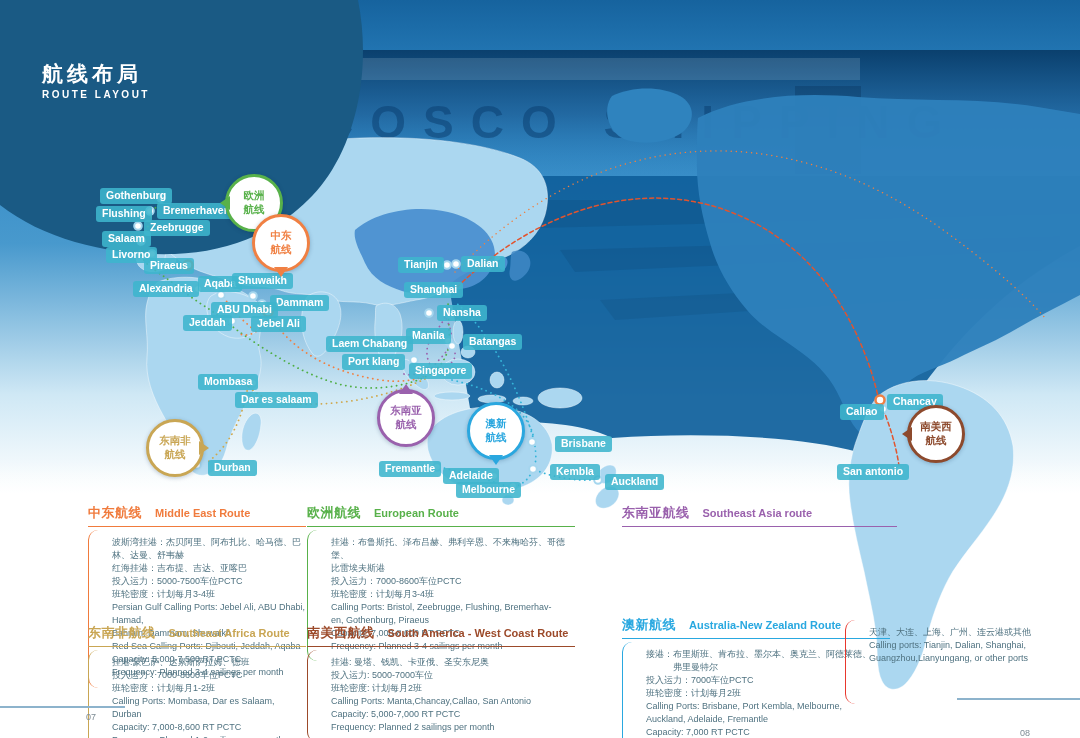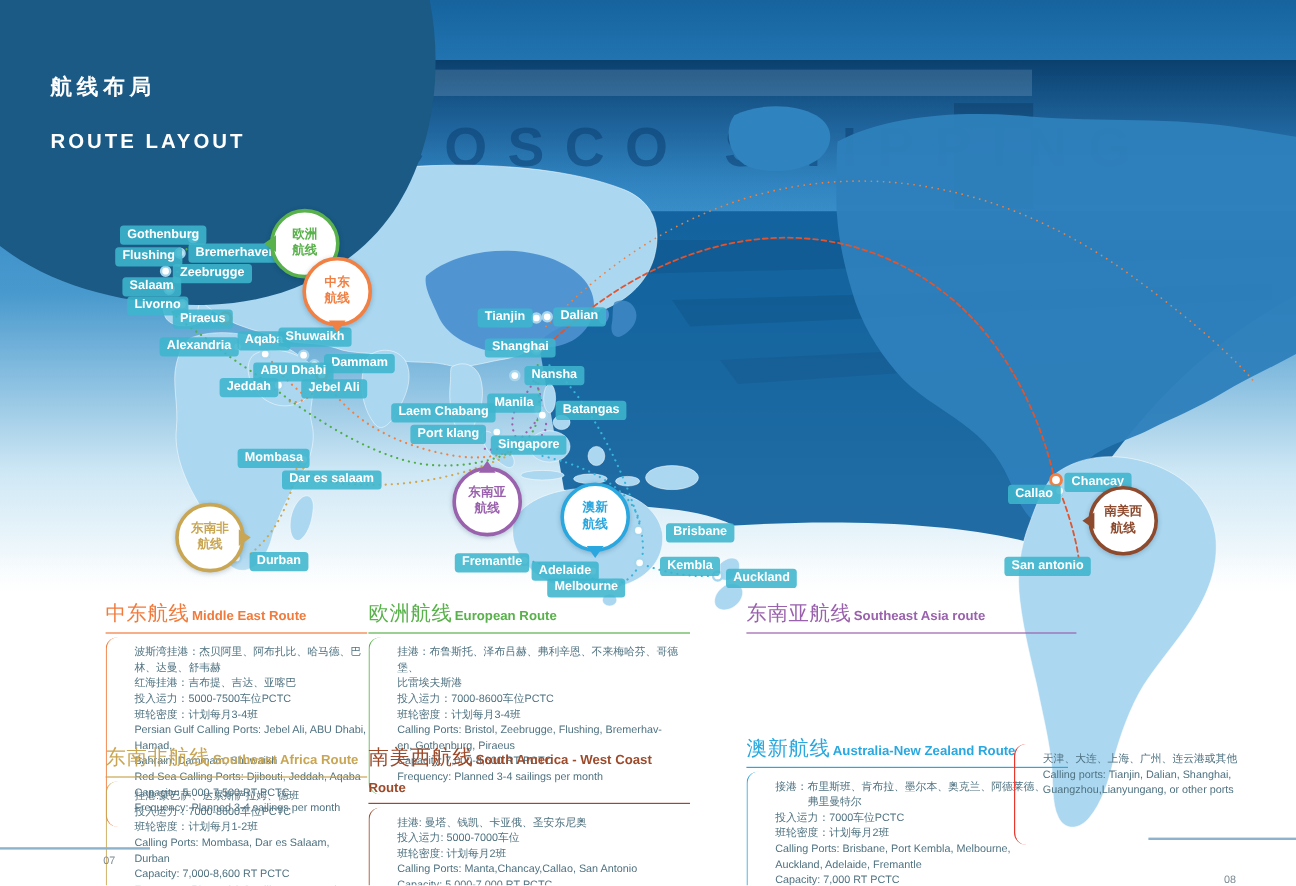--- a/index.html
+++ b/index.html
@@ -2,43 +2,43 @@
 <html><head>
 <meta charset="utf-8">
 <style>
   html,body{margin:0;padding:0;}
   body{font-family:"Liberation Sans","DejaVu Sans",sans-serif;background:#fff;}
   .page{position:relative;width:1080px;height:738px;overflow:hidden;background:#fff;}
   .map-svg{position:absolute;left:0;top:0;width:1080px;height:738px;pointer-events:none;}
 
   
   .title-block{position:absolute;left:42px;top:60px;color:#fff;}
-  .t-zh{font-size:18px;font-weight:bold;letter-spacing:4px;}
-  .t-en{font-size:17px;font-weight:bold;letter-spacing:2.5px;margin-top:24px;}
+  .t-zh{font-size:21px;font-weight:bold;letter-spacing:4px;}
+  .t-en{font-size:10px;font-weight:bold;letter-spacing:2.5px;margin-top:1px;}
 
   
   .port{position:absolute;background:rgba(62,181,205,.88);color:#fff;font-size:10.5px;font-weight:600;
         padding:1px 6px 2px;border-radius:3px;white-space:nowrap;line-height:1.2;}
 
   
   .badge{position:absolute;width:52px;height:52px;border-radius:50%;background:#fff;
          border:3px solid var(--bc);display:flex;align-items:center;justify-content:center;
          box-shadow:0 1px 4px rgba(0,40,80,.25);}
   .badge span{color:var(--bc);font-weight:bold;font-size:10.5px;line-height:1.3;text-align:center;white-space:pre-line;}
   .badge::before{content:"";position:absolute;border:7px solid transparent;}
   .p-left::before{left:-15px;top:50%;transform:translateY(-50%);border-right:10px solid var(--bc);}
   .p-right::before{right:-15px;top:50%;transform:translateY(-50%);border-left:10px solid var(--bc);}
   .p-down::before{bottom:-15px;left:50%;transform:translateX(-50%);border-top:10px solid var(--bc);}
   .p-up::before{top:-15px;left:50%;transform:translateX(-50%);border-bottom:10px solid var(--bc);}
 
   
   .block{position:absolute;}
   .block h3{margin:0 0 3px 0;border-bottom:1.5px solid var(--c);padding-bottom:4px;}
-  .block .zh{font-size:17px;font-weight:normal;color:var(--c);letter-spacing:.5px;}
-  .block .en{font-size:11px;font-weight:bold;color:var(--c);margin-left:2px;}
+  .block .zh{font-size:13px;font-weight:bold;color:var(--c);letter-spacing:.5px;}
+  .block .en{font-size:11px;font-weight:bold;color:var(--c);margin-left:13px;}
   .block .body{border-left:1.5px solid var(--c);border-radius:10px 0 0 10px;padding:6px 0 8px 23px;margin-top:2px;}
   .block .txt{margin:0;font-size:9px;line-height:1.45;color:#4f7280;white-space:pre-wrap;}
 
   
   .pg-line{position:absolute;height:2px;background:#8db3cc;}
   .pg-num{position:absolute;font-size:9px;color:#7d8b94;}
 </style>
 </head>
 <body>
 

